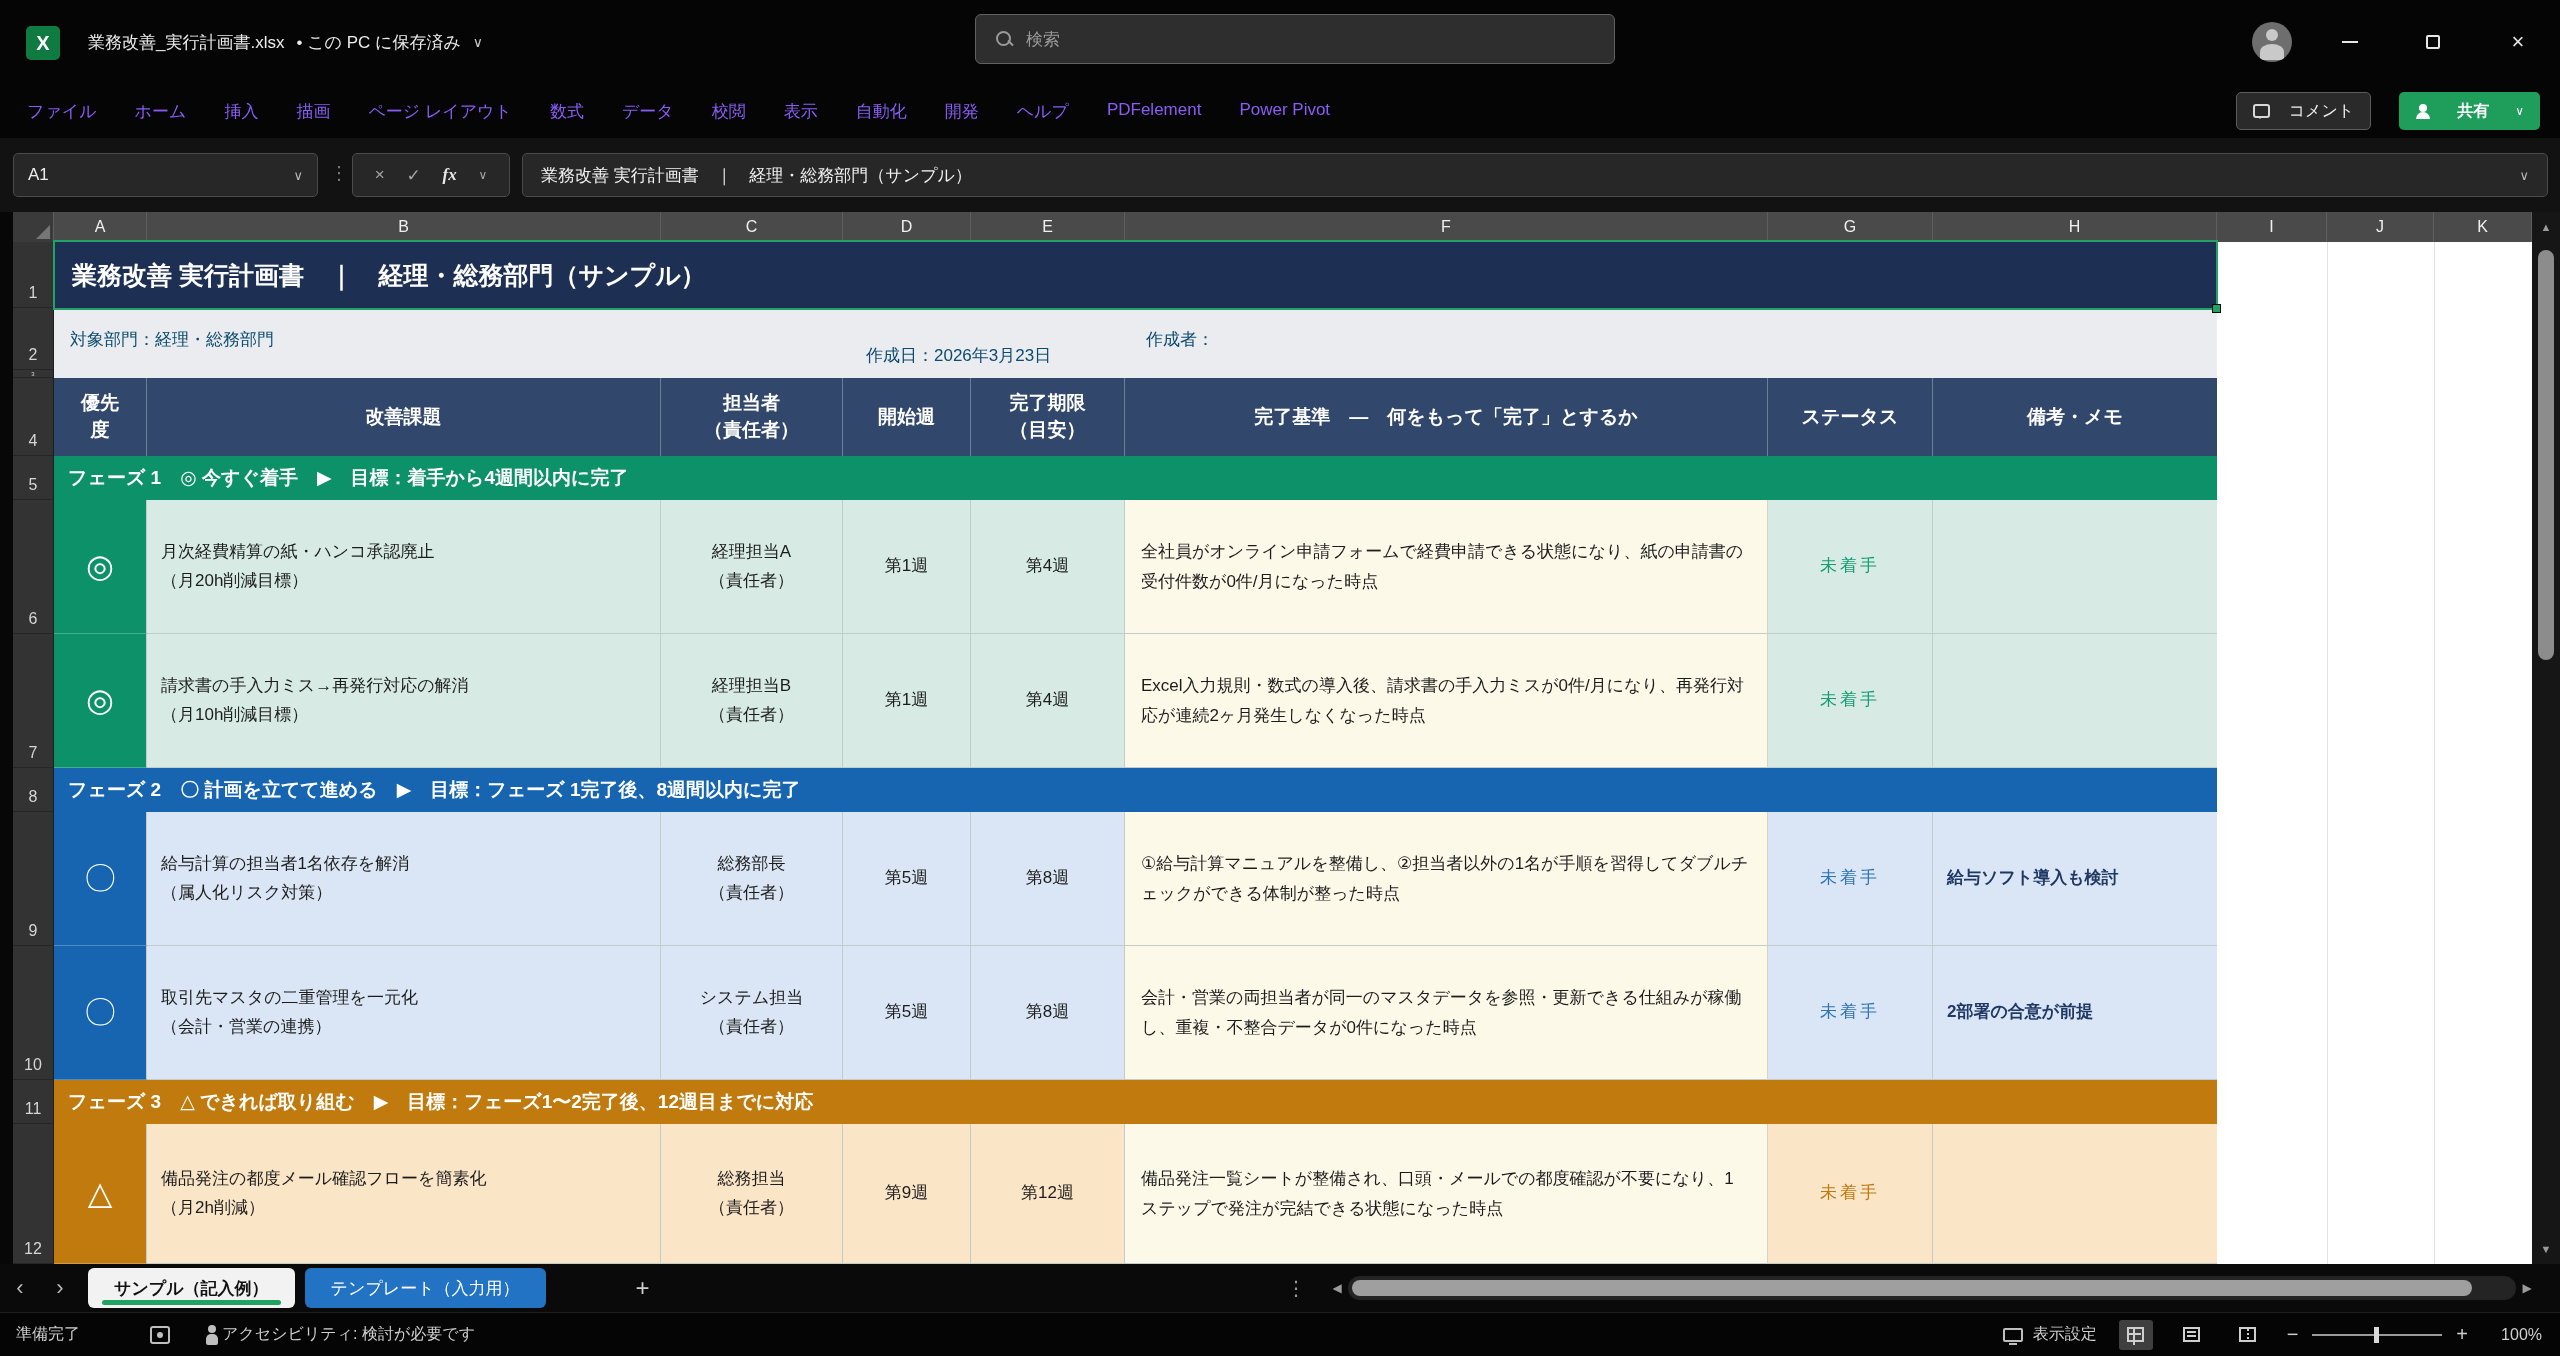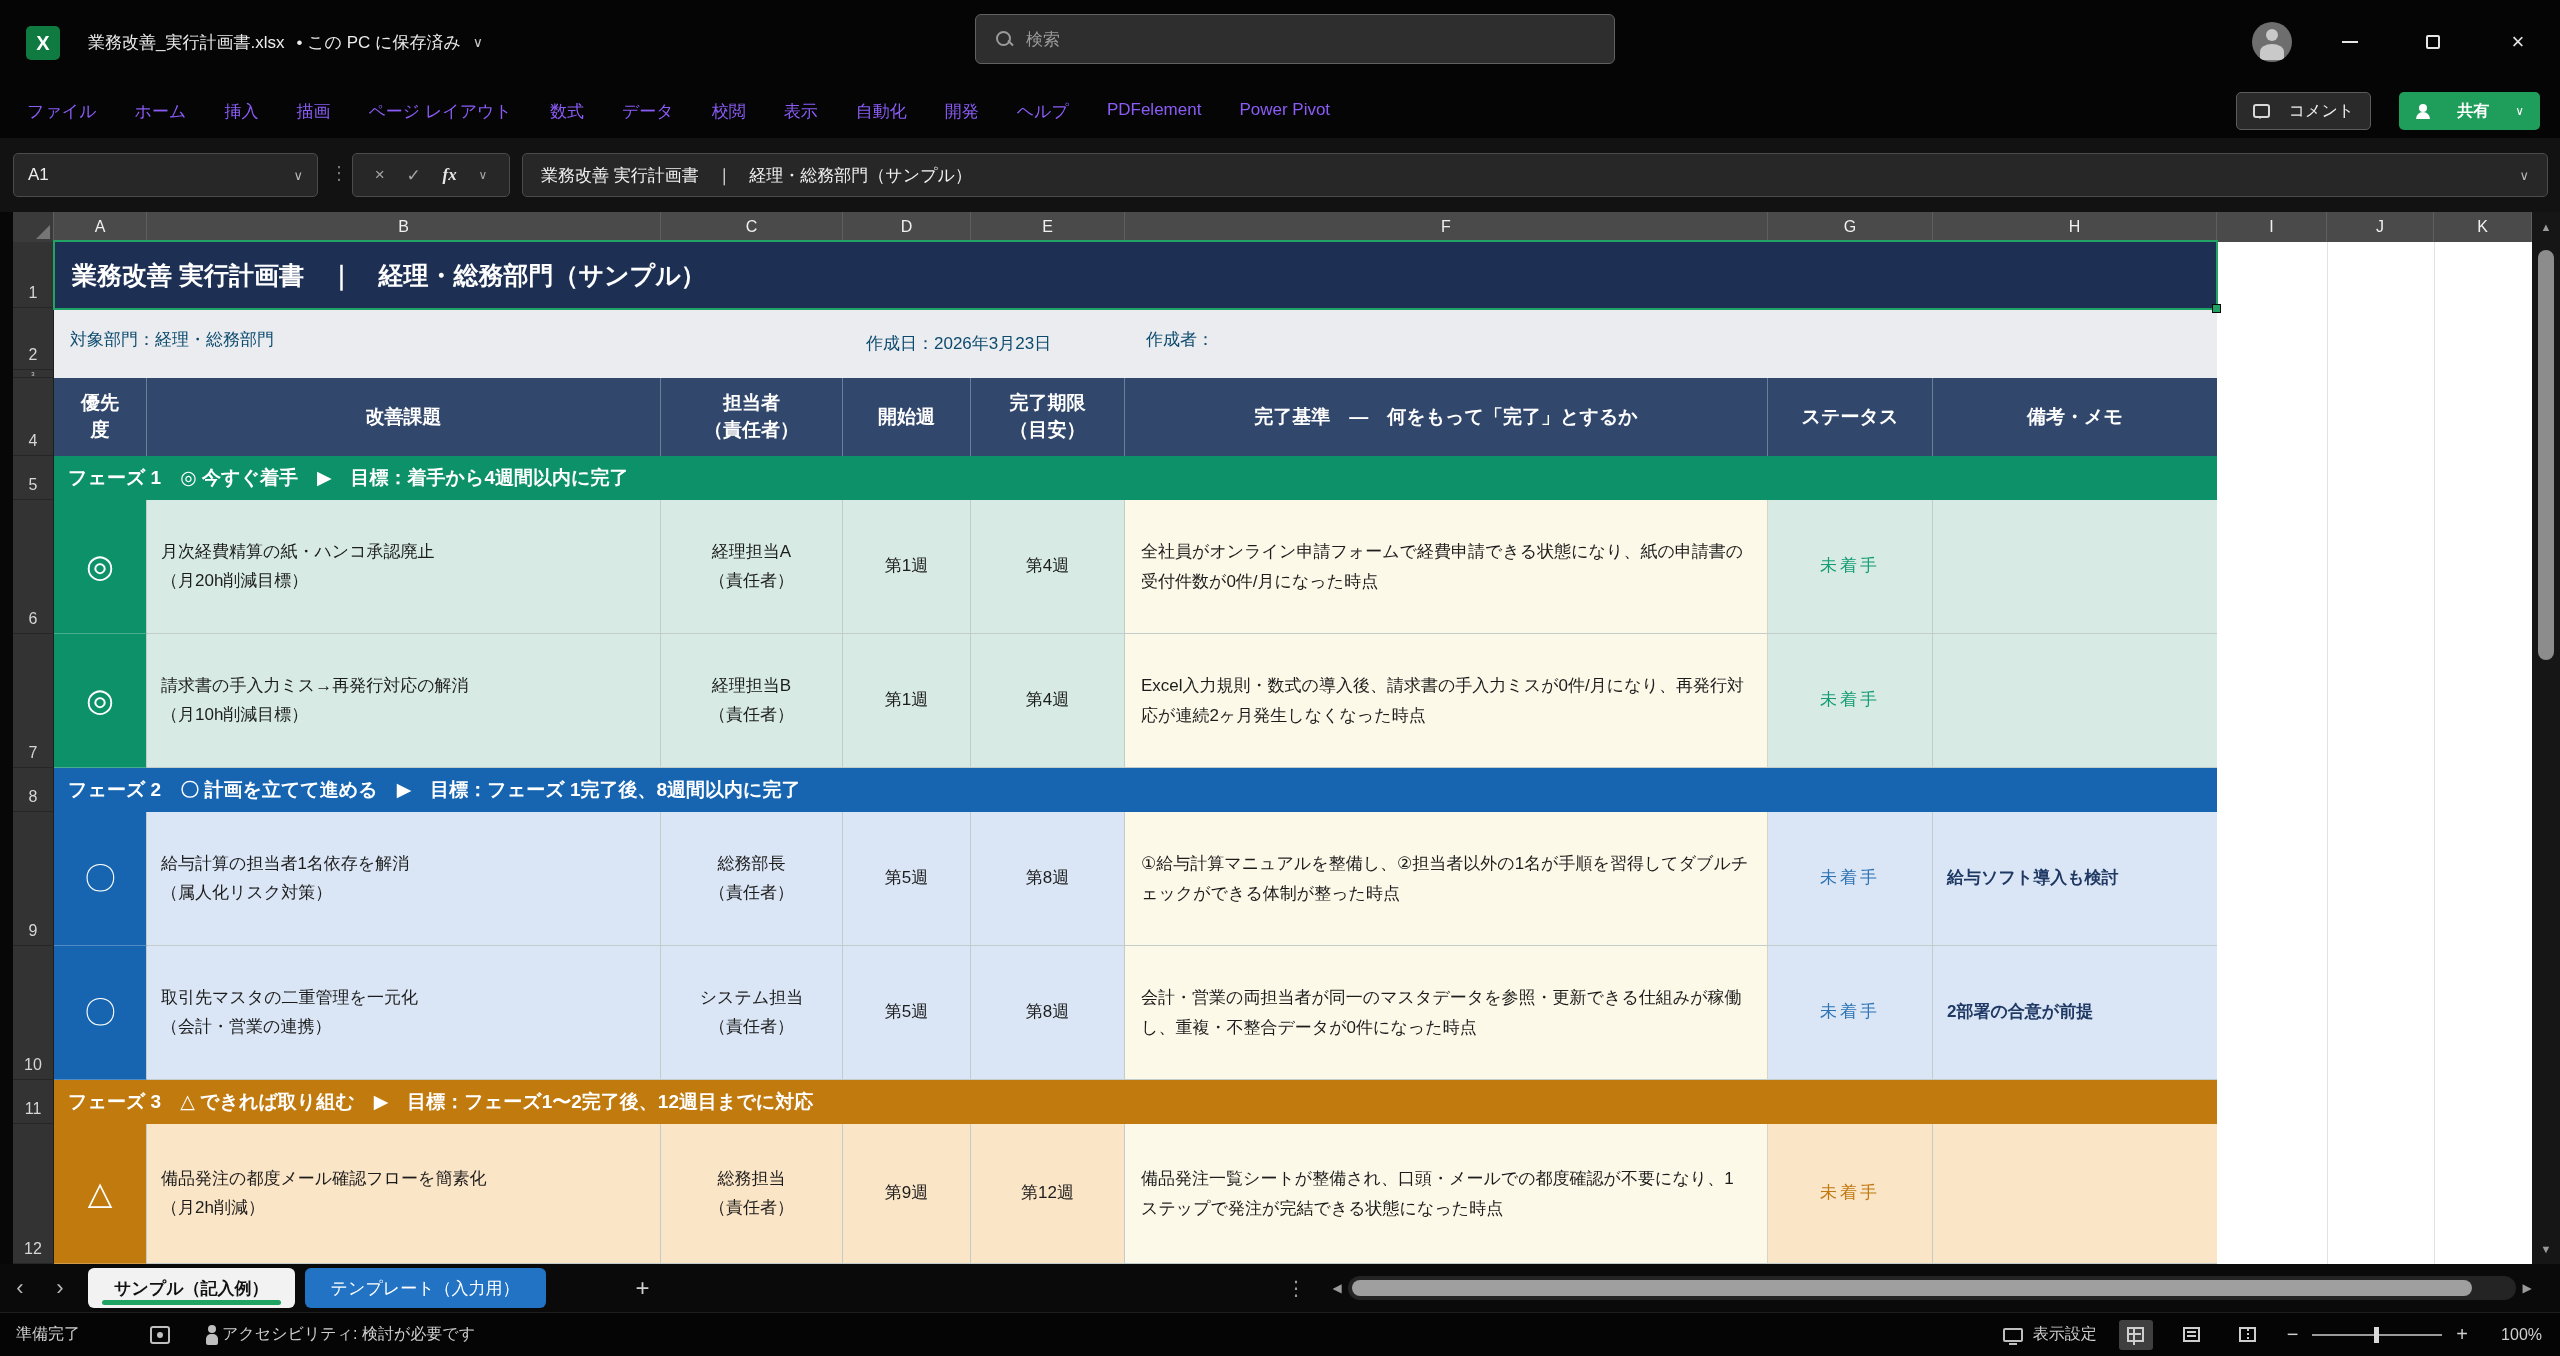--- a/index.html
+++ b/index.html
@@ -72,21 +72,21 @@
          padding-bottom:5px; border-bottom:1px solid #262626; border-right:1px solid #1d1d1d; overflow:hidden; }
 
   
   .tbl { position:absolute; left:54px; top:30px; width:2163px; }
   .trow { display:grid; grid-template-columns:93px 514px 182px 128px 154px 643px 165px 284px; }
   .h66{height:66px}.h62{height:62px}.h8{height:8px}.h78{height:78px}.h44{height:44px}.h134{height:134px}.h140{height:140px}
 
   .titlecell { height:66px; background:#1D3054; color:#fff; font-weight:bold; font-size:25px; display:flex; align-items:center; padding-left:18px; position:relative; }
   .subrow { height:62px; background:#EAECEF; position:relative; color:#0c4a6e; font-size:17px; }
   .subrow .s1 { position:absolute; left:16px; top:0; height:100%; display:flex; align-items:center; }
-  .subrow .s2 { position:absolute; left:812px; top:4px; height:100%; display:flex; align-items:center;text-align:right; }
+  .subrow .s2 { position:absolute; left:812px; top:16px; height:100%; display:flex; align-items:center;text-align:right; }
   .subrow .s3 { position:absolute; left:1092px; top:0; height:100%; display:flex; align-items:center; }
   .sliver { height:8px; background:#EAECEF; }
 
   .headrow { background:#31476B; }
   .hc { color:#fff; font-weight:bold; font-size:19px; line-height:1.4; display:flex; align-items:center; justify-content:center; text-align:center;
         white-space:pre-line; border-right:1px solid rgba(255,255,255,.30); }
   .hc:last-child { border-right:none; }
 
   .band { height:44px; color:#fff; font-weight:bold; font-size:19px; display:flex; align-items:center; padding-left:14px; }
   .band.p1 { background:#0D9168; } .band.p2 { background:#1765B1; } .band.p3 { background:#C17A0E; }

